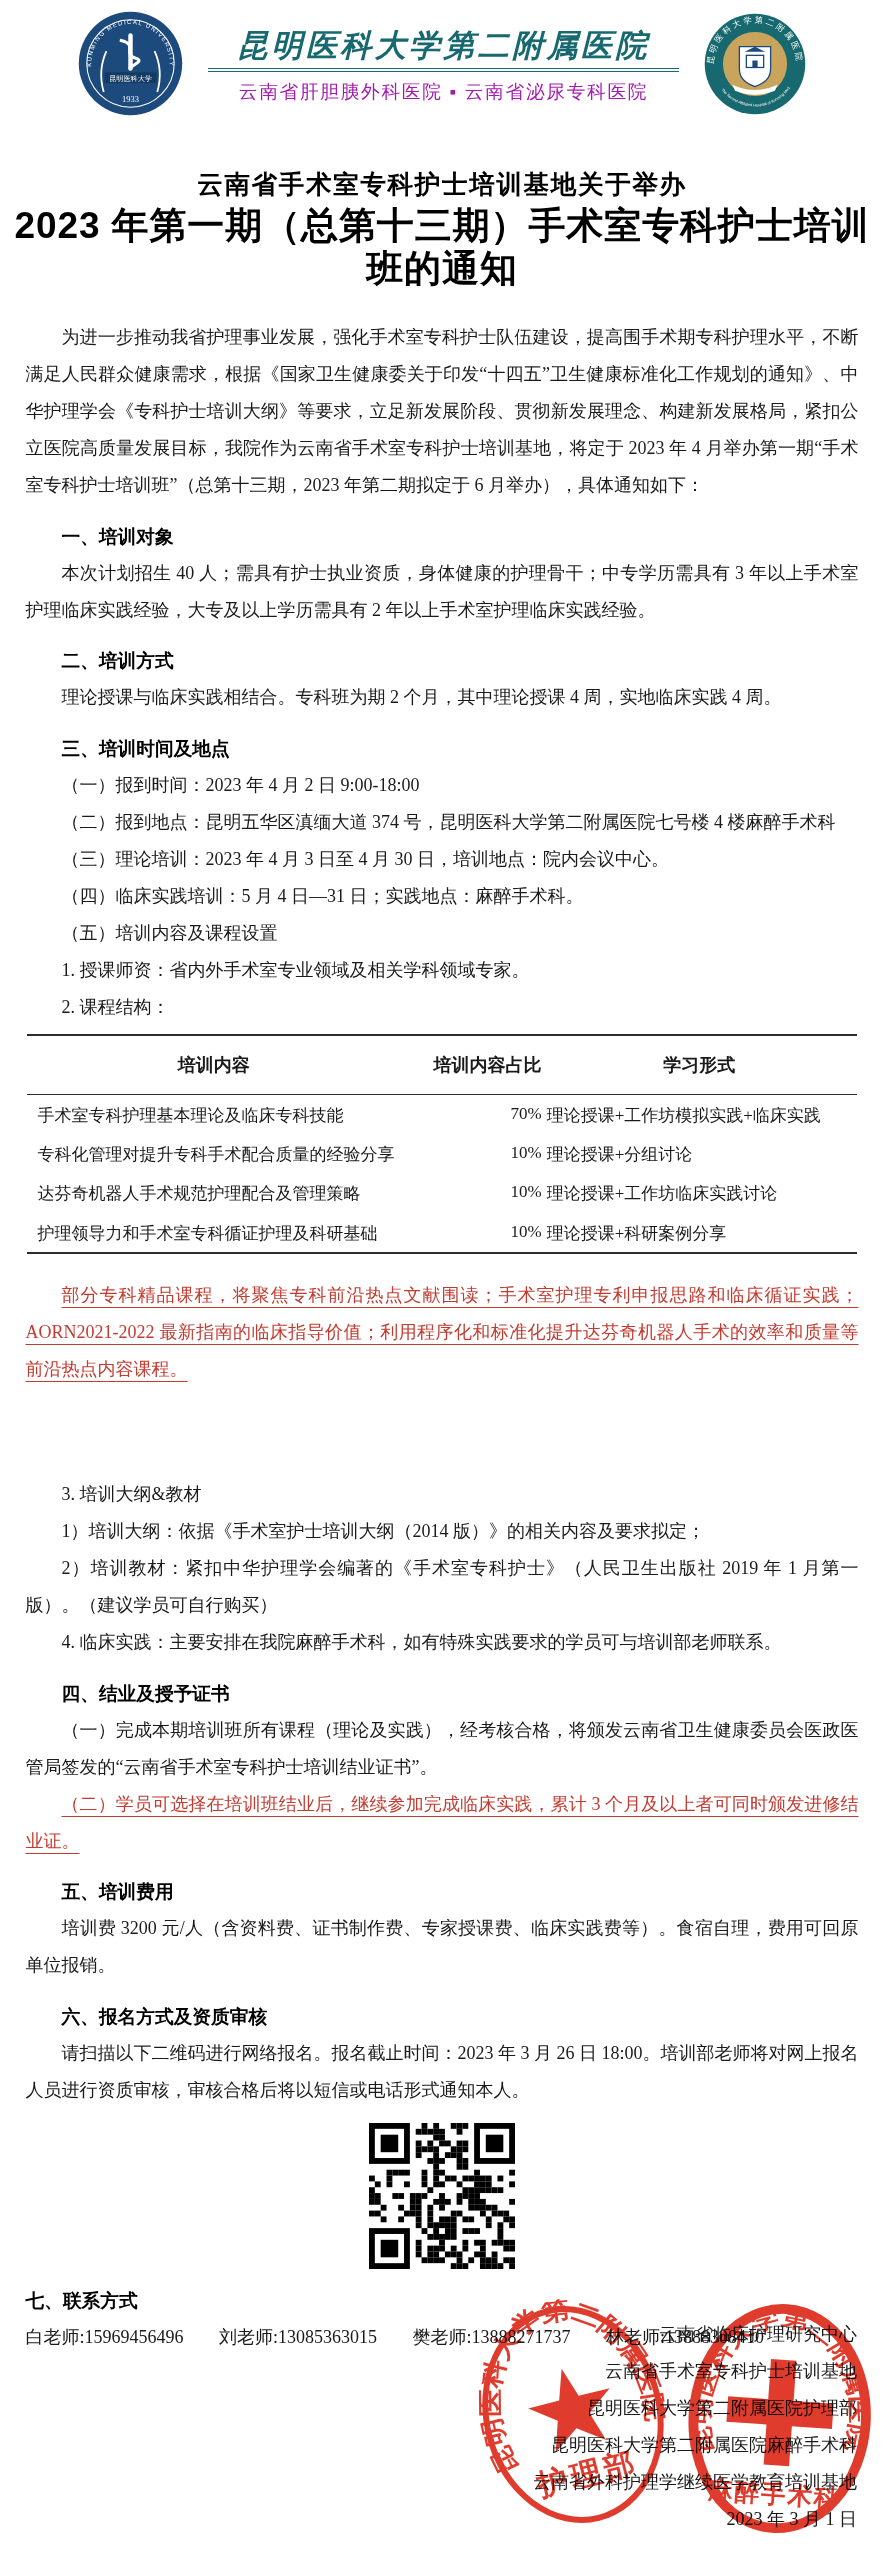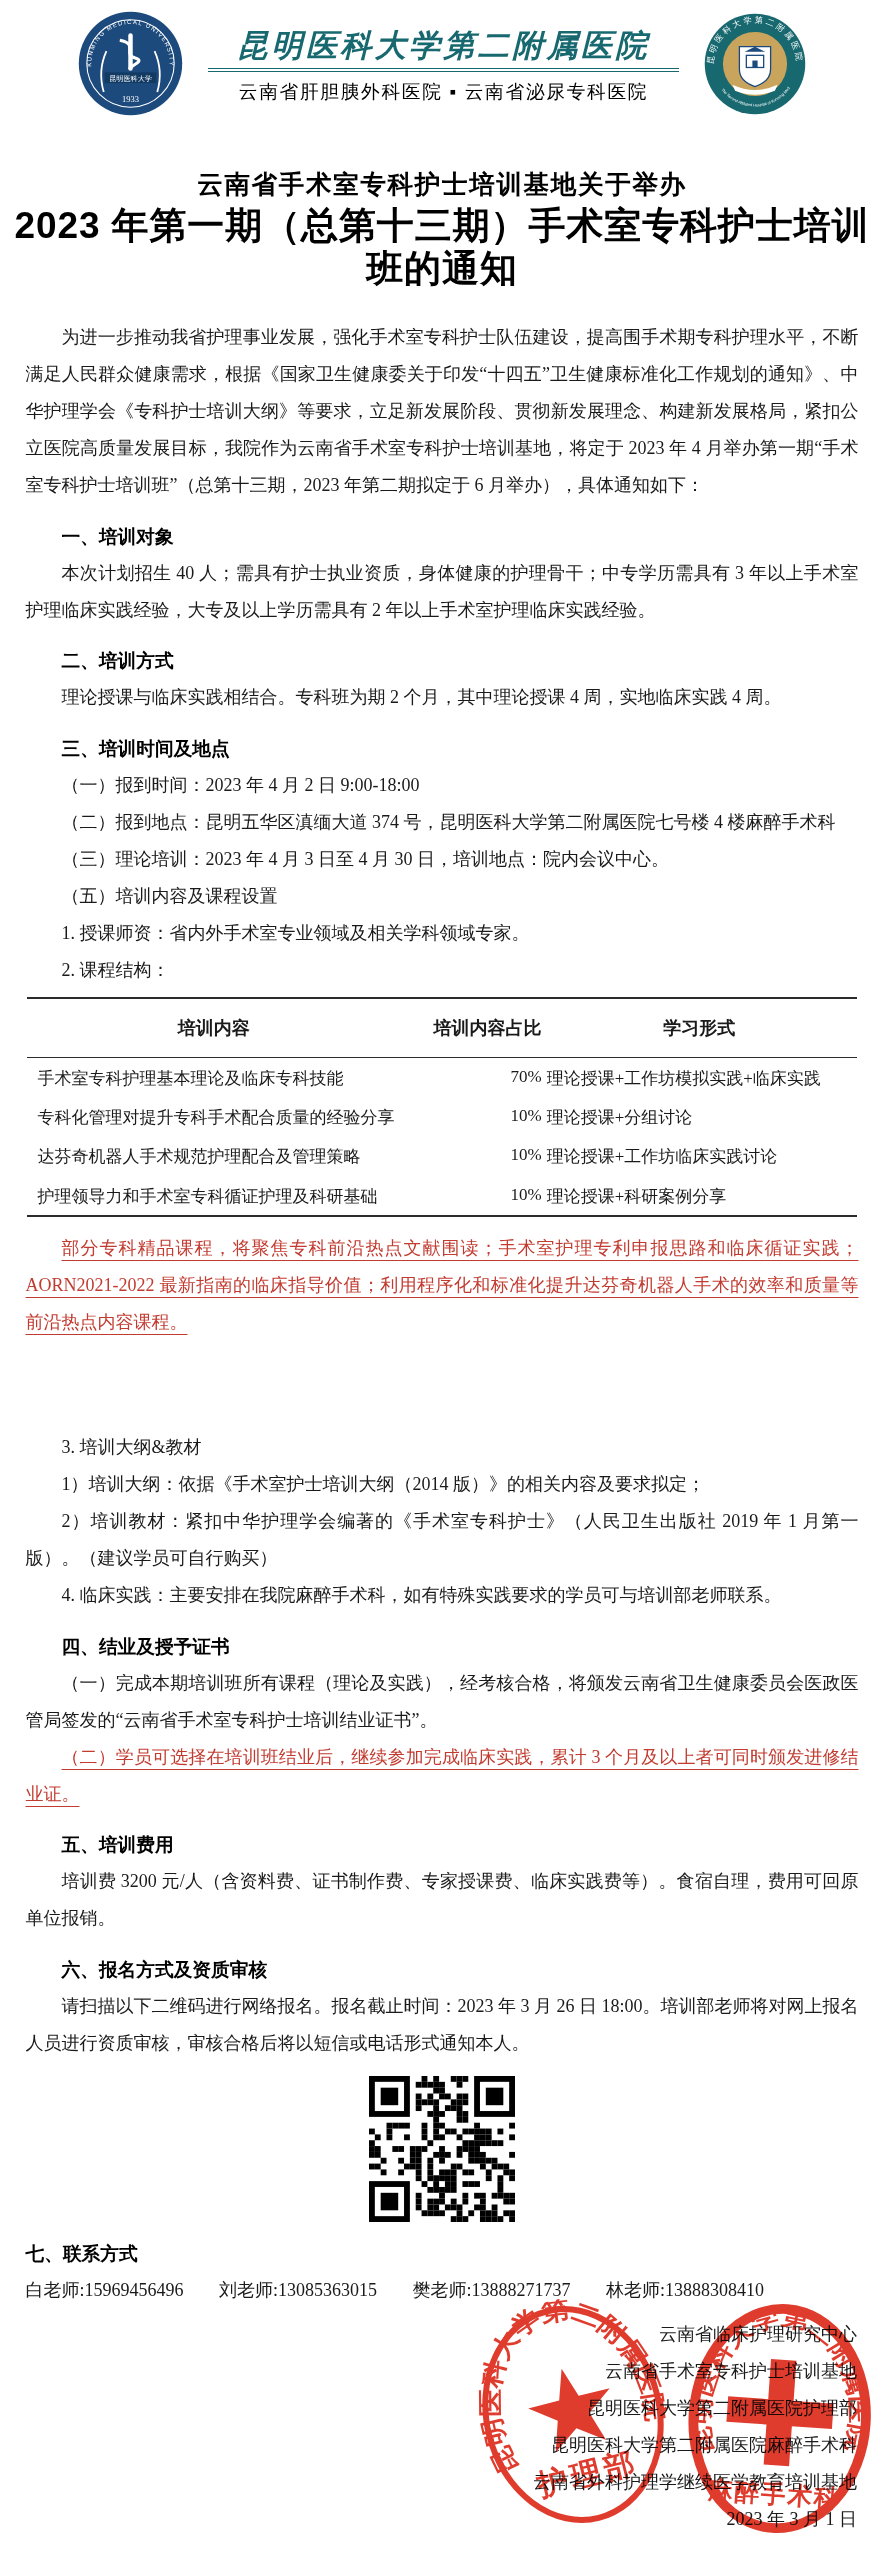--- a/index.html
+++ b/index.html
@@ -15,36 +15,36 @@
   .logo { flex:0 0 auto; }
   .brand { width:481px; text-align:center; }
   .brand-line {
     font-family:"DejaVu Serif","Liberation Serif",serif;
     font-weight:bold; font-style:italic;
     color:#17696f; font-size:31px; letter-spacing:3.4px; line-height:39px; white-space:nowrap;
   }
   .brand-rule { border:none; border-top:1.7px solid #17696f; margin:2.6px 5.1px; }
   .brand-banner {
     font-family:"Liberation Sans","DejaVu Sans",sans-serif;
-    color:#000000; font-size:18.7px; letter-spacing:1.7px; padding-top:4.3px; white-space:nowrap;
+    color:#a21caf; font-size:18.7px; letter-spacing:1.7px; padding-top:4.3px; white-space:nowrap;
   }
   
   .doc-title { text-align:center; margin-top:44px; font-family:"Liberation Sans","DejaVu Sans",sans-serif; font-weight:bold; color:#000; }
   .doc-title .t1 { font-size:25.5px; line-height:39px; letter-spacing:1.7px; }
   .doc-title .t2 { font-size:37px; line-height:43px; letter-spacing:0.9px; }
   
   .doc-body { padding:0 25.5px; }
   .p { font-size:18px; line-height:37px; text-align:justify; margin:0; text-indent:36px; }
   .sec-h {
     font-family:"Liberation Sans","DejaVu Sans",sans-serif; font-weight:bold;
     font-size:18.7px; line-height:37px; margin:13.6px 0 0 0; text-indent:36px; color:#000;
   }
   .intro { margin-top:29px; }
   .red { color:#c23b30; text-decoration:underline; text-decoration-color:#c23b30; text-underline-offset:6px; }
-  .red-note { margin-top:13px; }
+  .red-note { margin-top:23px; }
   .gap-lg { height:88px; }
   
   .ctable { margin:8.5px 1.7px 0 1.7px; border-top:2.6px solid #2b2b2b; border-bottom:2.6px solid #2b2b2b; }
   .ct-head { display:flex; border-bottom:1.7px solid #2b2b2b; padding:17px 0;
              font-family:"Liberation Sans","DejaVu Sans",sans-serif; font-weight:bold; font-size:18px; }
   .ct-row  { display:flex; padding:8.5px 0 7.7px 0; font-size:17px; }
   .cc1 { width:45%; padding-left:10.2px; }
   .cc2 { width:17%; text-align:right; }
   .cc3 { width:38%; padding-left:5.1px; }
   .ct-head .cc1 { text-align:center; padding-left:0; }
@@ -132,20 +132,21 @@
     <p class="sec-h">一、培训对象</p>
     <p class="p">本次计划招生 40 人；需具有护士执业资质，身体健康的护理骨干；中专学历需具有 3 年以上手术室护理临床实践经验，大专及以上学历需具有 2 年以上手术室护理临床实践经验。</p>
 
     <p class="sec-h">二、培训方式</p>
     <p class="p">理论授课与临床实践相结合。专科班为期 2 个月，其中理论授课 4 周，实地临床实践 4 周。</p>
 
     <p class="sec-h">三、培训时间及地点</p>
     <p class="p">（一）报到时间：2023 年 4 月 2 日 9:00-18:00</p>
     <p class="p">（二）报到地点：昆明五华区滇缅大道 374 号，昆明医科大学第二附属医院七号楼 4 楼麻醉手术科</p>
     <p class="p">（三）理论培训：2023 年 4 月 3 日至 4 月 30 日，培训地点：院内会议中心。</p>
+    <p class="p">（四）临床实践培训：5 月 4 日—31 日；实践地点：麻醉手术科。</p>
     <p class="p">（五）培训内容及课程设置</p>
     <p class="p">1. 授课师资：省内外手术室专业领域及相关学科领域专家。</p>
     <p class="p">2. 课程结构：</p>
 
     <div class="ctable">
       <div class="ct-head">
         <div class="cc1">培训内容</div>
         <div class="cc2">培训内容占比</div>
         <div class="cc3">学习形式</div>
       </div>

